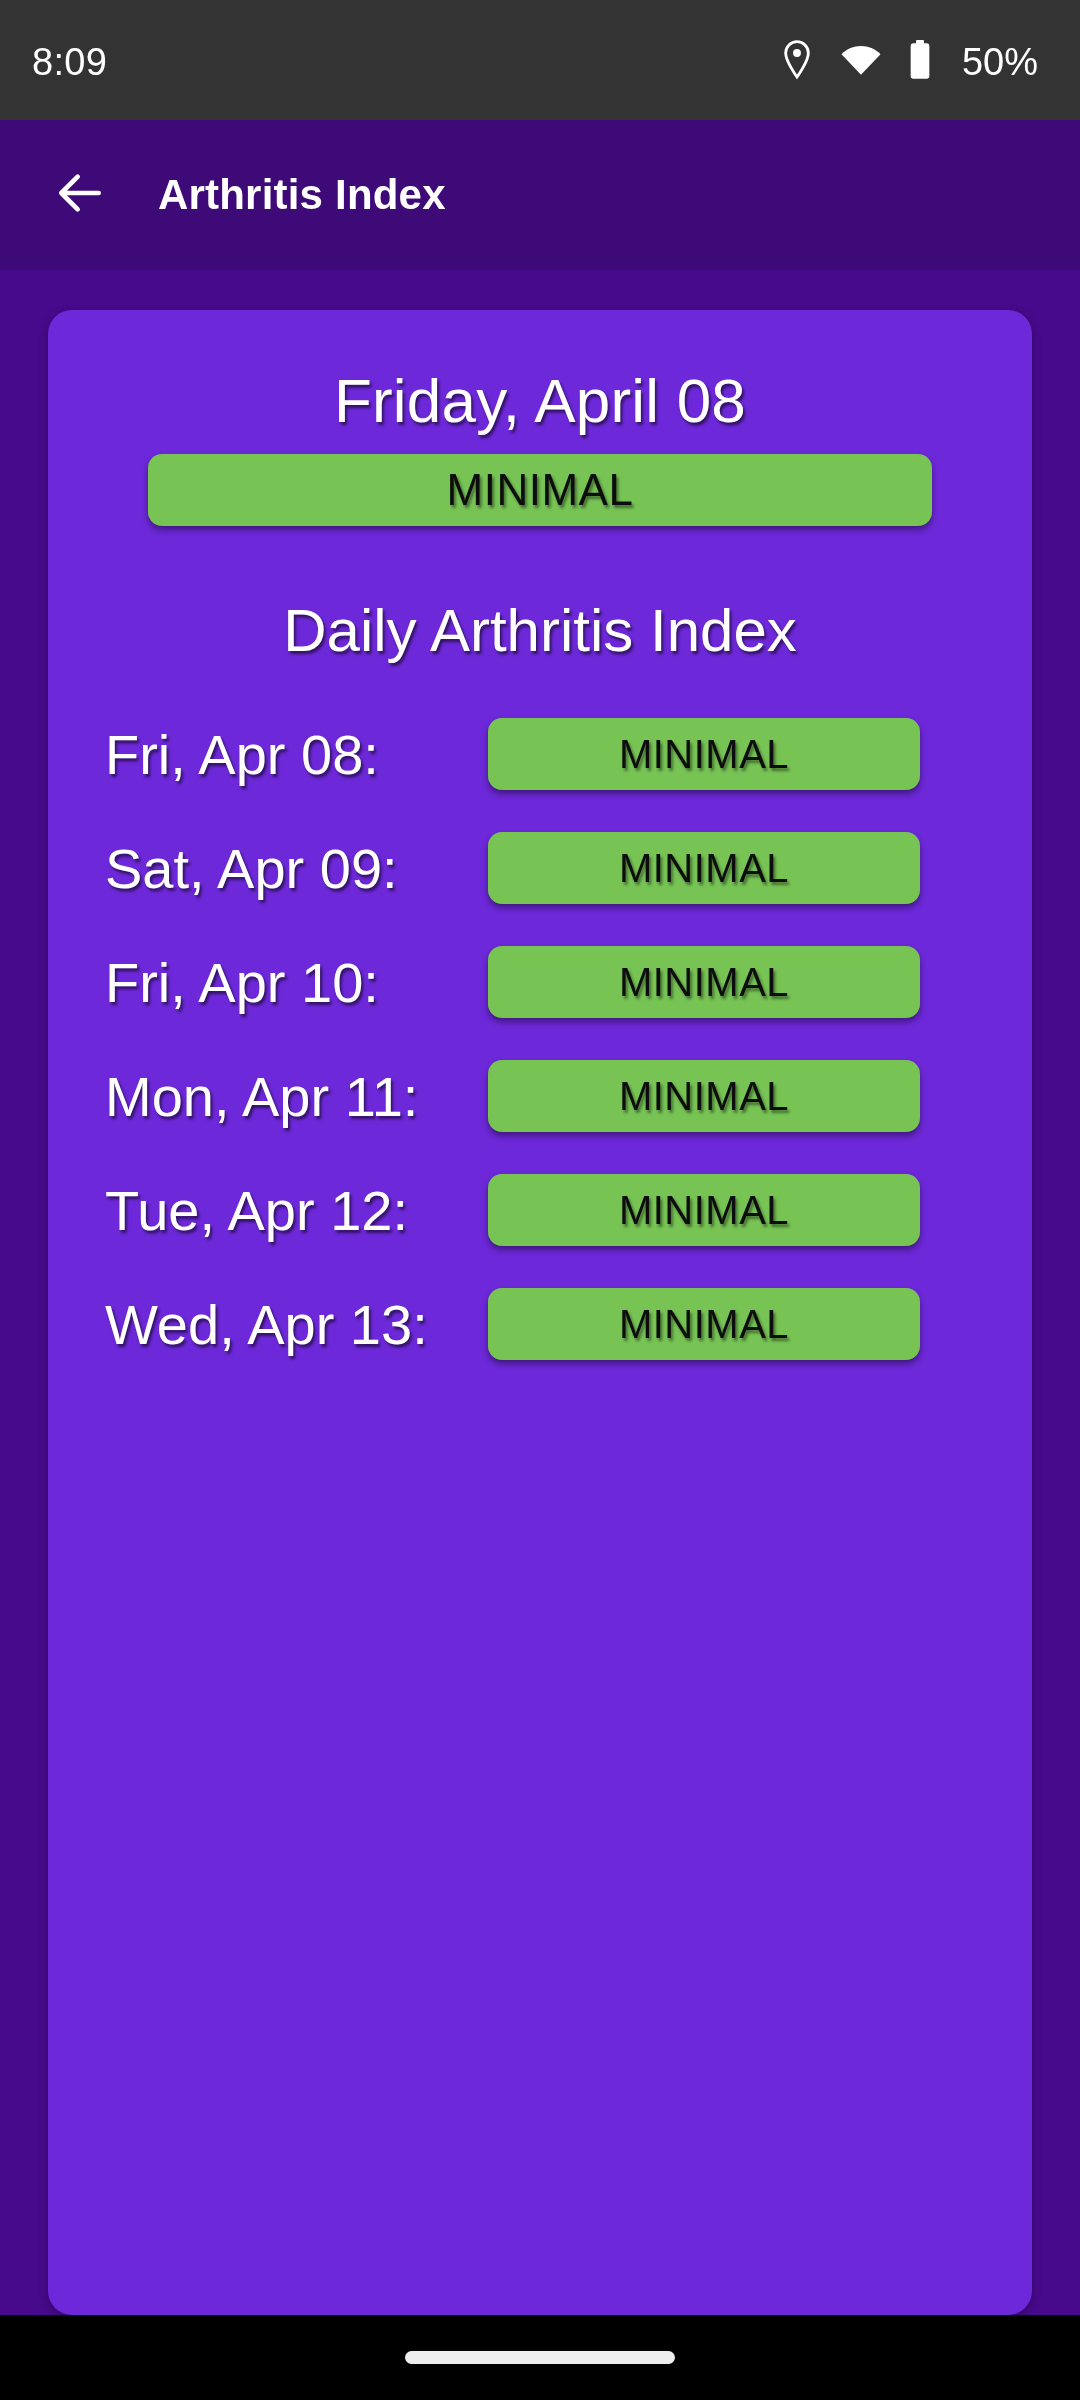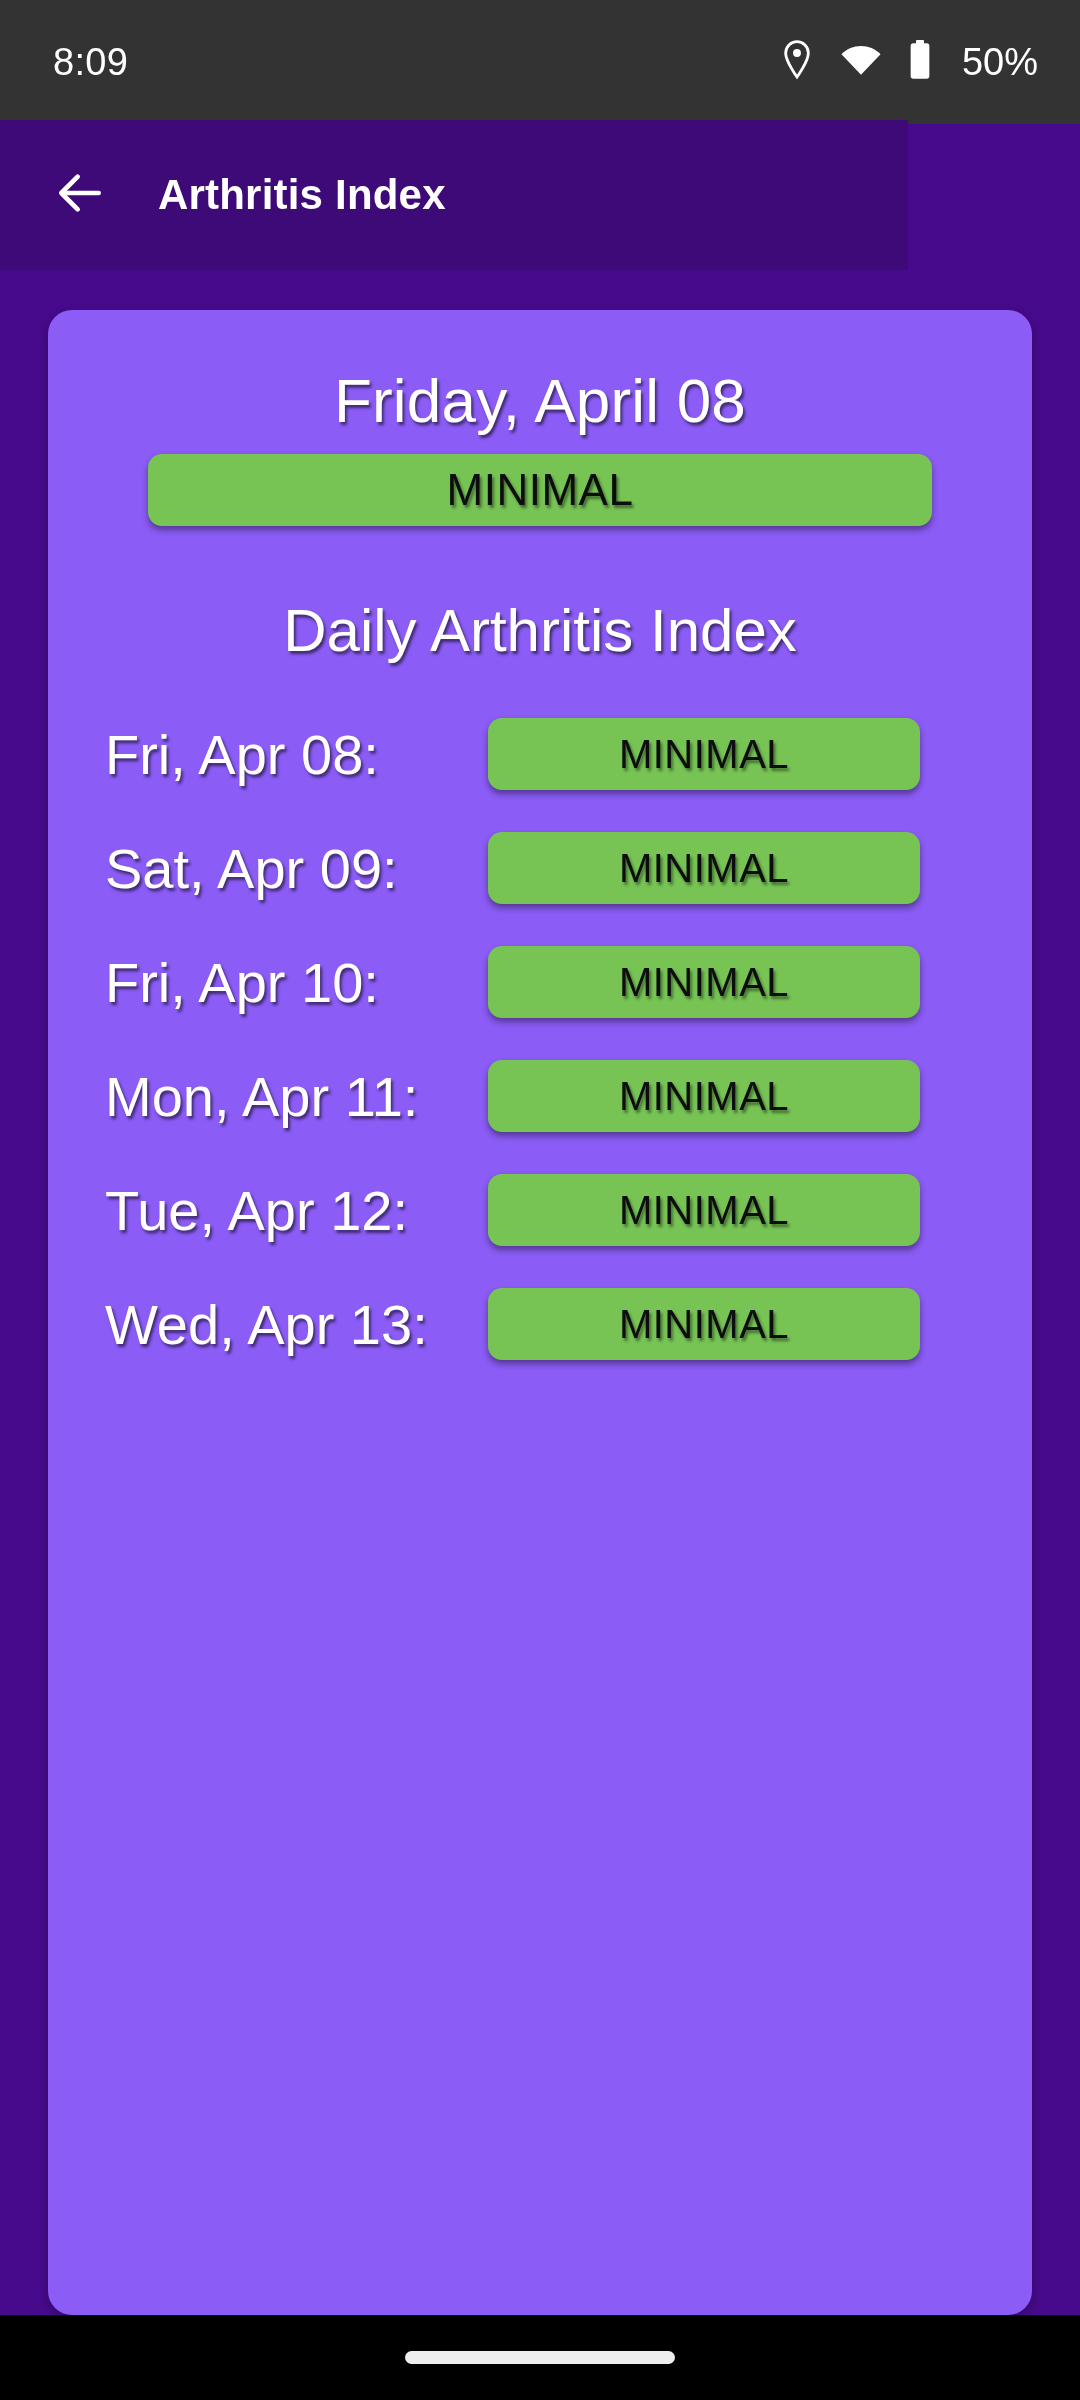--- a/index.html
+++ b/index.html
@@ -22,21 +22,21 @@
 
   
   #status-bar {
     position:absolute;
     top:0; left:0;
     width:1080px; height:124px;
     background:#333333;
     display:flex;
     align-items:center;
     justify-content:space-between;
-    padding:0 42px 0 53px;
+    padding:0 42px 0 32px;
   }
   #status-clock {
     color:#ffffff;
     font-size:38px;
     font-weight:500;
     letter-spacing:0.3px;
     line-height:1;
   }
   #status-icons {
     display:flex;
@@ -49,21 +49,21 @@
     font-size:38px;
     font-weight:500;
     margin-left:4px;
     line-height:1;
   }
 
   
   #app-bar {
     position:absolute;
     top:120px; left:0;
-    width:908px; height:150px;
+    width:1080px; height:150px;
     background:#3D0A78;
     display:flex;
     align-items:center;
   }
   #back-button {
     width:96px; height:96px;
     margin-left:32px;
     display:flex;
     align-items:center;
     justify-content:center;
@@ -77,21 +77,21 @@
     margin-left:30px;
     letter-spacing:0.2px;
   }
 
   
   #index-card {
     position:absolute;
     top:310px; left:48px;
     width:984px;
     height:2005px;
-    background:#8b5cf6;
+    background:#6d28d9;
     border-radius:24px;
     box-shadow:0 3px 10px rgba(0,0,0,0.30);
     overflow:hidden;
   }
 
   #card-date {
     margin-top:55px;
     text-align:center;
     color:#ffffff;
     font-size:62px;

